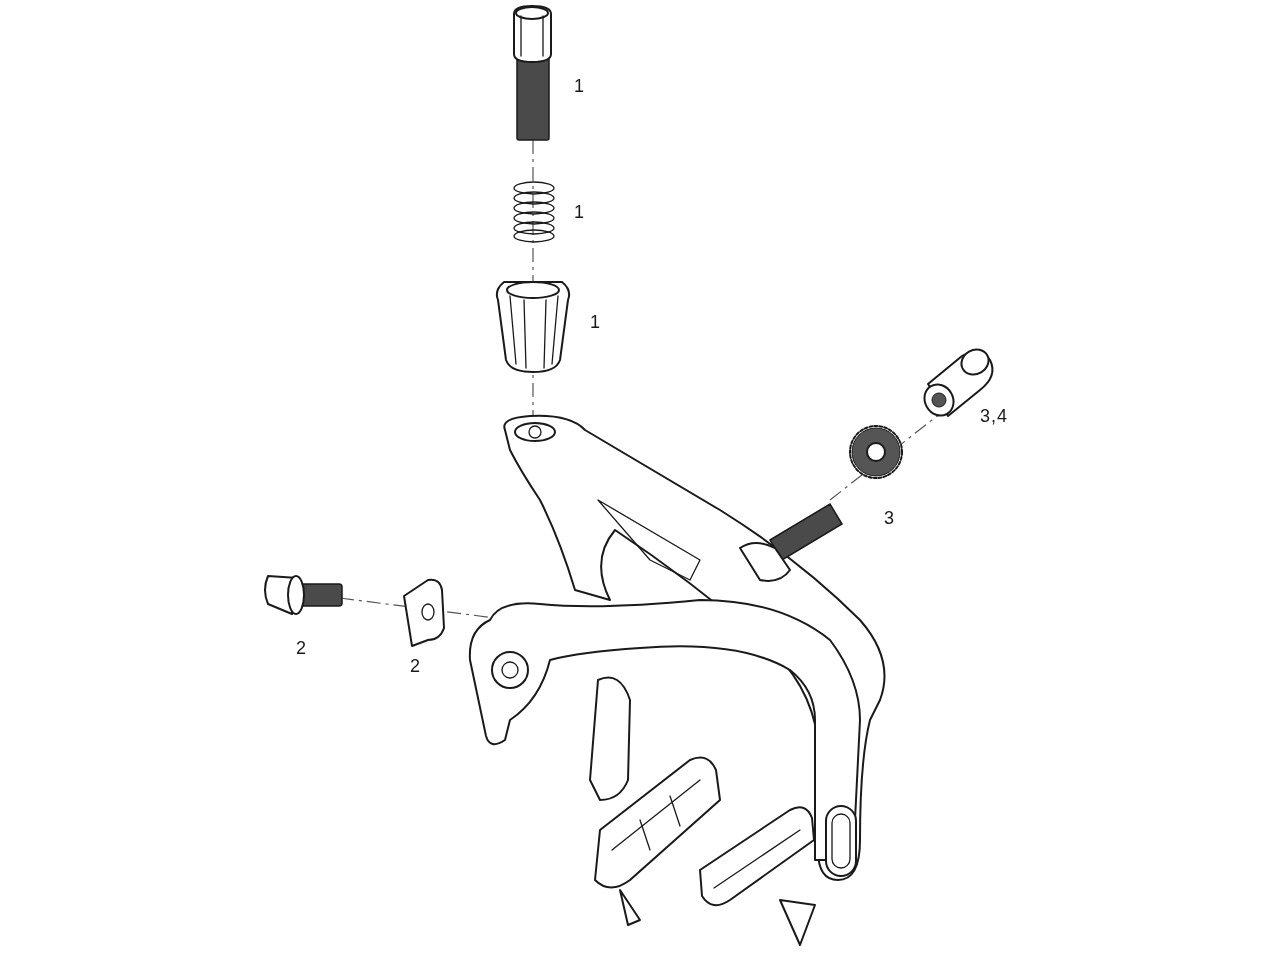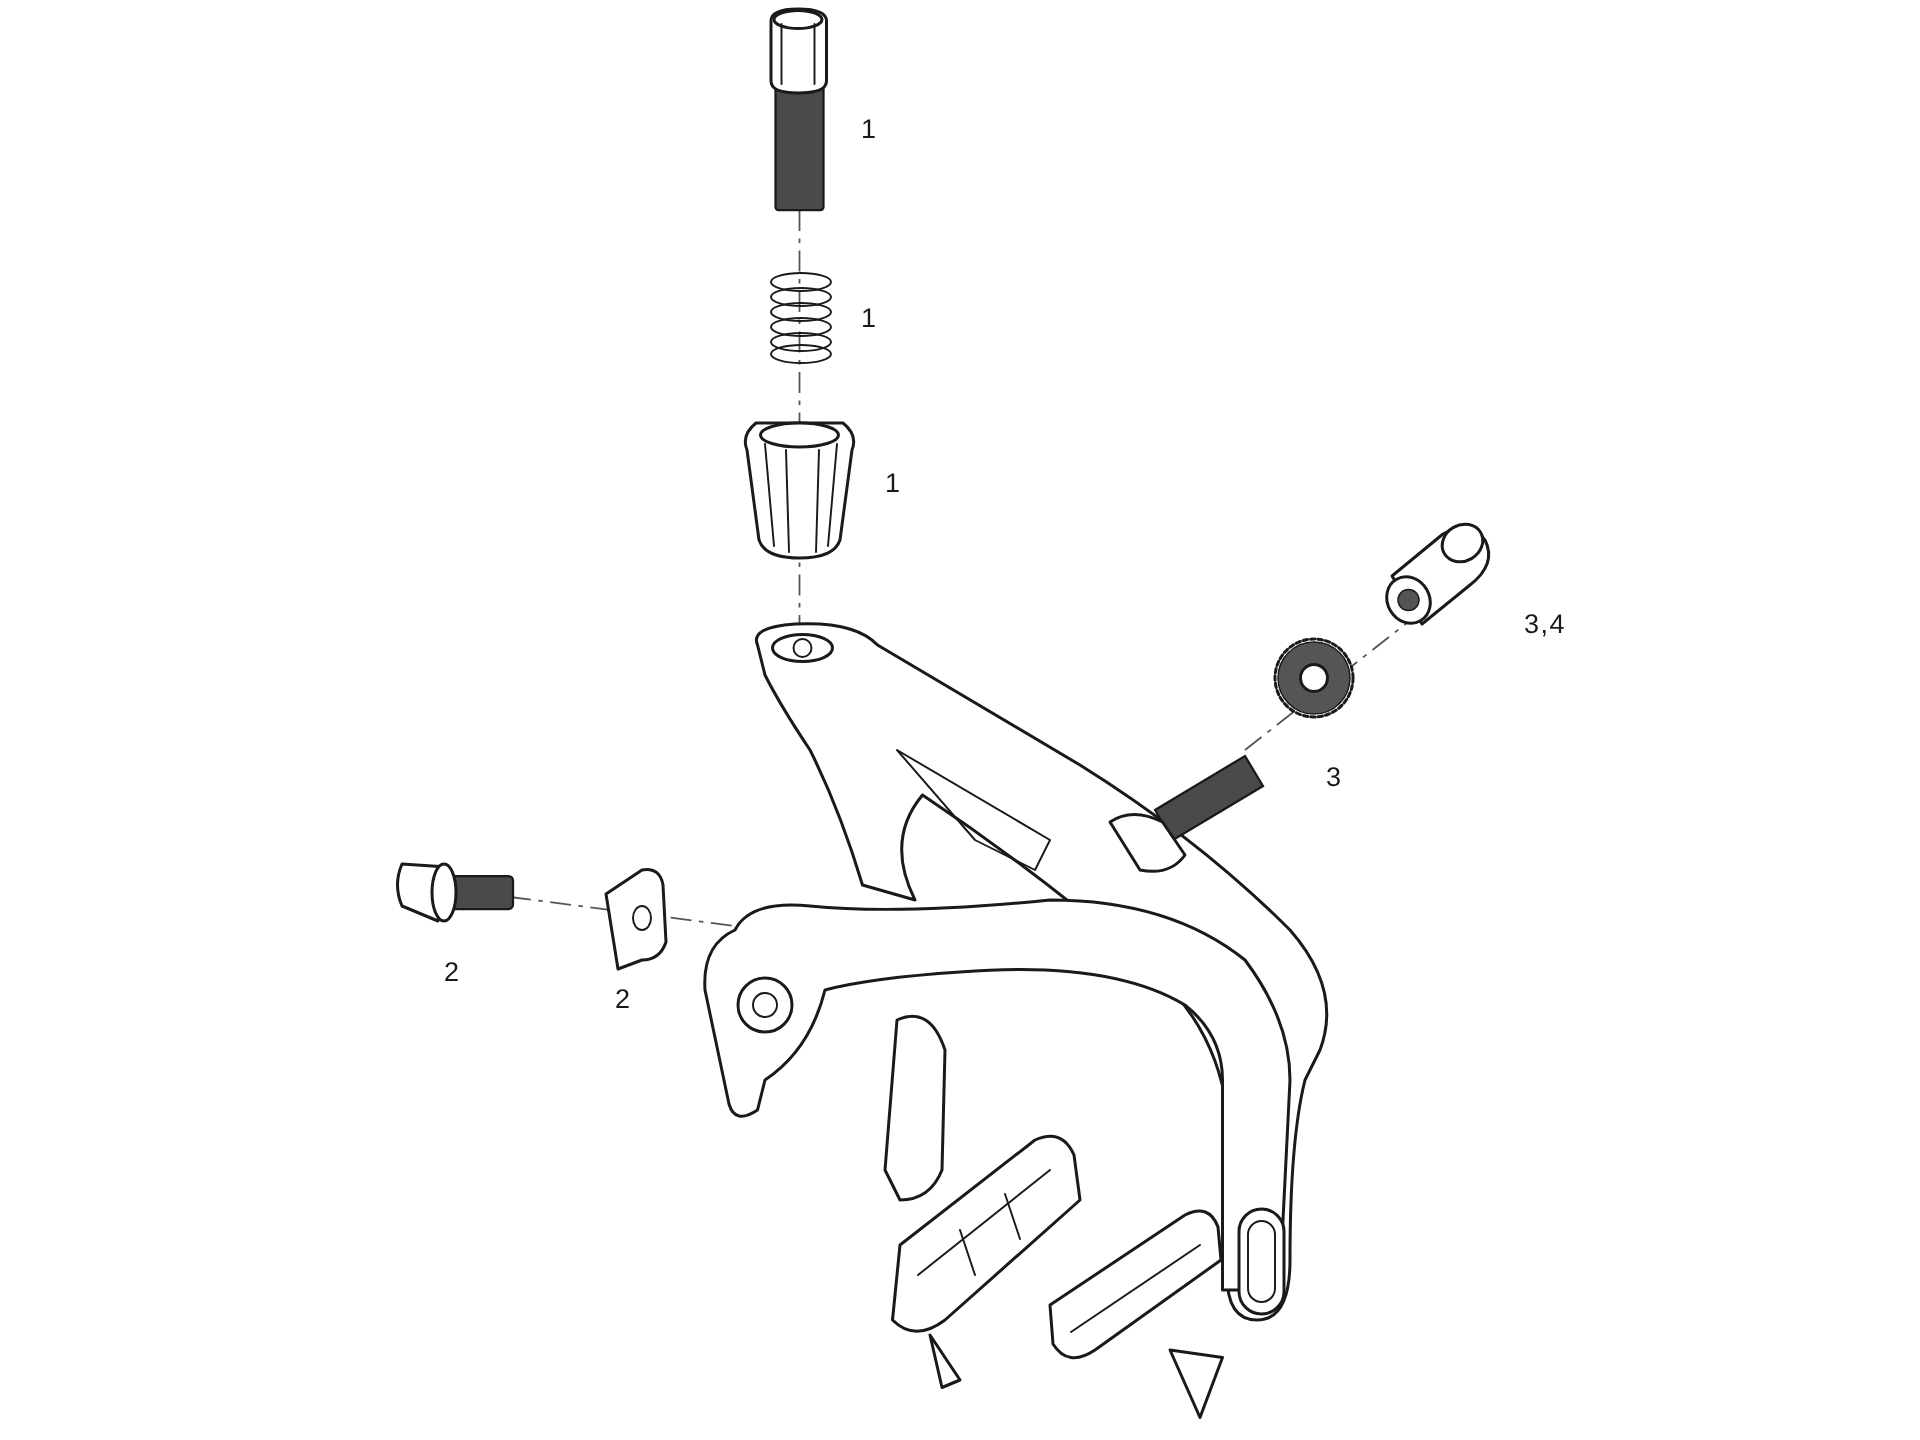--- a/index.html
+++ b/index.html
@@ -103,16 +103,16 @@
 
   <g>
     <path class="ln" d="M404 596 L428 580 Q440 578 442 590 L444 628 Q440 640 428 640 L412 646 Z"></path>
     <ellipse class="ln-thin" cx="428" cy="612" rx="6" ry="8"></ellipse>
   </g>
 </svg>
 
 <div class="callout" style="left:574px;top:76px;">1</div>
 <div class="callout" style="left:574px;top:202px;">1</div>
 <div class="callout" style="left:590px;top:312px;">1</div>
-<div class="callout" style="left:1016px;top:406px;">3,4</div>
+<div class="callout" style="left:980px;top:406px;">3,4</div>
 <div class="callout" style="left:884px;top:508px;">3</div>
 <div class="callout" style="left:296px;top:638px;">2</div>
 <div class="callout" style="left:410px;top:656px;">2</div>
 
 </body></html>

